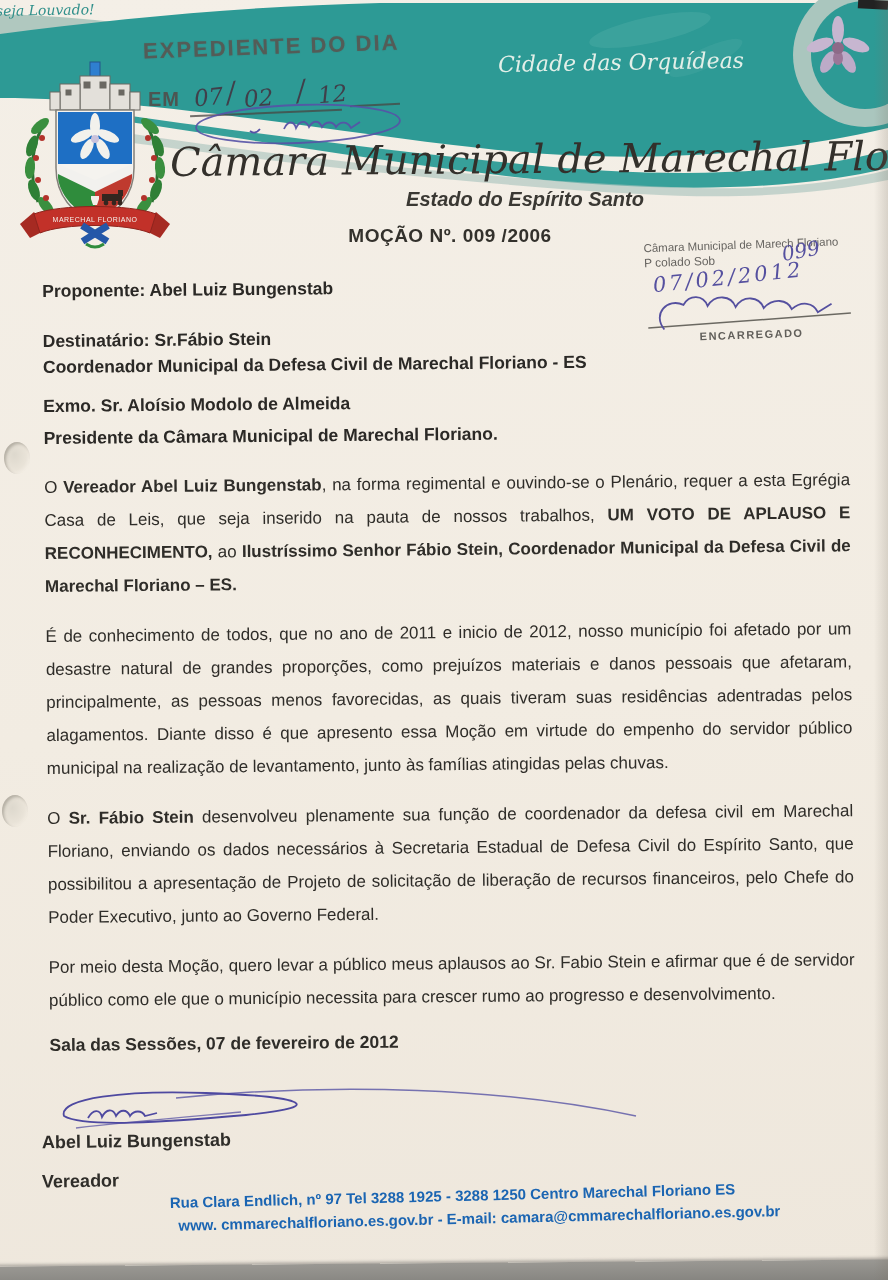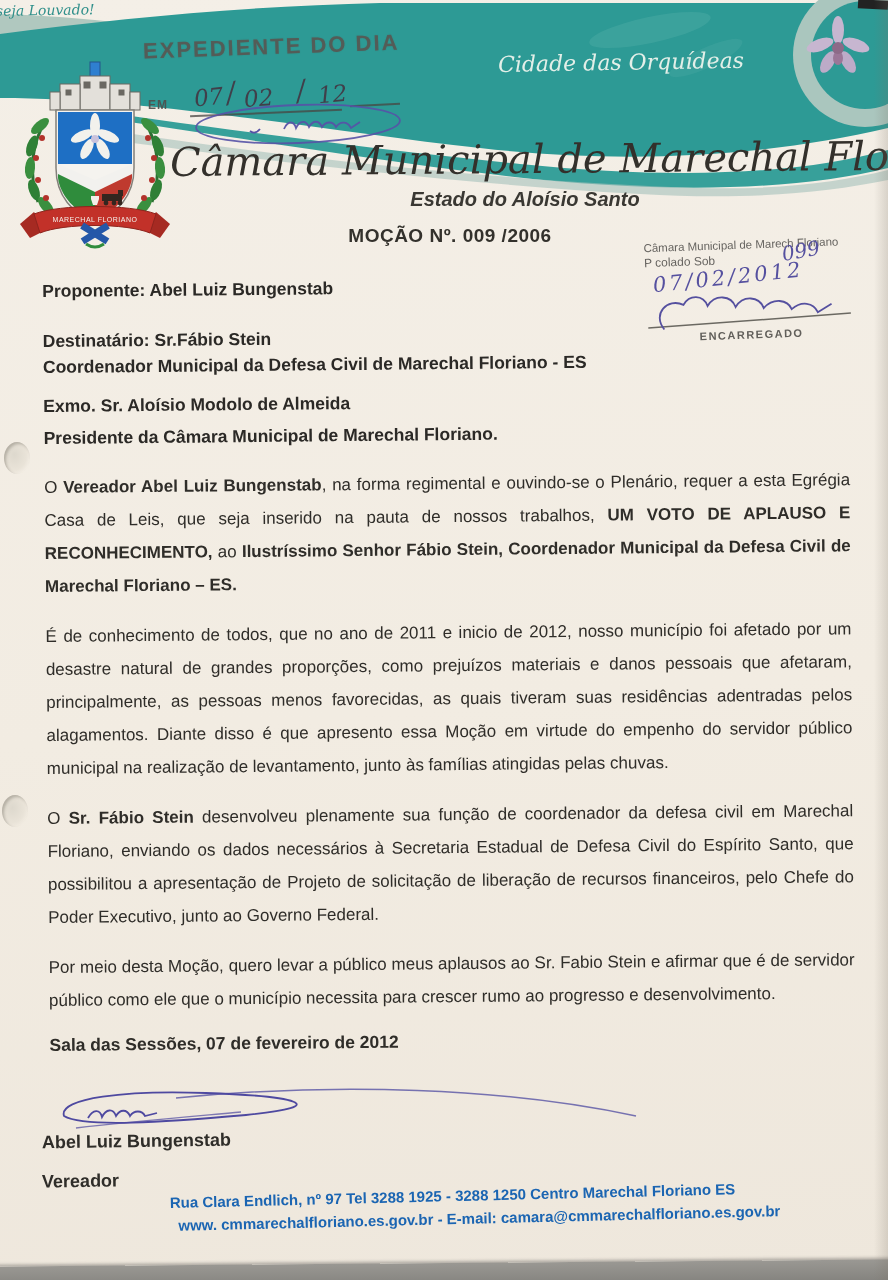--- a/index.html
+++ b/index.html
@@ -10,21 +10,21 @@
   }
   .abs{position:absolute;}
   
   #header-art{left:0;top:0;}
   
   #corner-script{left:-4px;top:2px;font-family:"DejaVu Serif",serif;font-style:italic;
     font-size:14px;color:#2f8f8a;transform:rotate(-1deg);white-space:nowrap;}
   
   #expediente-title{left:143px;top:34px;font-weight:bold;font-size:22px;letter-spacing:2px;
     color:rgba(88,86,80,.82);transform:rotate(-2deg);text-shadow:0 0 1px rgba(88,86,80,.45);white-space:nowrap;}
-  #em-label{left:148px;top:88px;font-weight:bold;font-size:12px;color:rgba(80,78,74,.9);letter-spacing:1px;margin-top:10px;}
+  #em-label{left:148px;top:88px;font-weight:bold;font-size:20px;color:rgba(80,78,74,.9);letter-spacing:1px;}
   .hw{font-family:"DejaVu Serif",serif;font-style:italic;color:#403f4a;white-space:nowrap;}
   #hw-day{left:194px;top:84px;font-size:23px;transform:rotate(-6deg);}
   #hw-slash1{left:226px;top:76px;font-size:28px;transform:rotate(-10deg);}
   #hw-month{left:244px;top:85px;font-size:23px;transform:rotate(-4deg);}
   #hw-slash2{left:296px;top:74px;font-size:28px;transform:rotate(-10deg);}
   #hw-year{left:318px;top:81px;font-size:23px;transform:rotate(-5deg);}
   .stamp-line{height:2px;background:rgba(72,70,66,.75);}
   #em-line1{left:190px;top:112px;width:152px;transform:rotate(-2.5deg);}
   #em-line2{left:350px;top:104px;width:50px;transform:rotate(-3deg);}
   
@@ -202,21 +202,21 @@
 
   <svg class="abs" style="left:192px;top:100px;" width="216" height="50" viewBox="0 0 216 50">
     <ellipse cx="106" cy="24" rx="102" ry="19" fill="none" stroke="#5752a6" stroke-width="1.8" transform="rotate(-2 106 24)" opacity=".9"></ellipse>
     <path d="M58,31 q5,4 10,-2" fill="none" stroke="#5752a6" stroke-width="1.8"></path>
     <path d="M92,29 c4,-9 10,-8 12,-1 c4,-8 10,-8 13,-1 c4,-7 10,-7 13,0 c4,-6 11,-6 14,0 c5,-7 12,-5 15,1 l9,-6" fill="none" stroke="#5752a6" stroke-width="1.8" opacity=".95"></path>
   </svg>
 
   <div id="motto" class="abs">Cidade das Orquídeas</div>
 
   <div id="org-name" class="abs">Câmara Municipal de Marechal Floriano</div>
-  <div id="org-state" class="abs">Estado do Aloísio Santo</div>
+  <div id="org-state" class="abs">Estado do Espírito Santo</div>
   <div id="doc-title" class="abs">MOÇÃO Nº. 009 /2006</div>
 
   <div id="protocol-stamp" class="abs">
     <div class="ln1">Câmara Municipal de Marech    Floriano</div>
     <div class="ln2">P    colado Sob</div>
     <span id="protocol-number" class="abs hw">099</span>
     <span id="protocol-date" class="abs hw">07/02/2012</span>
     <svg width="210" height="42" viewBox="0 0 210 42" style="margin-top:24px;">
       <path d="M2,34 L205,26" stroke="#6b6962" stroke-width="1.5" fill="none"></path>
       <path d="M18,36 C6,20 22,4 38,12 C44,2 58,2 62,14 C70,2 86,4 90,16 C98,4 114,6 118,18 C128,8 142,10 146,20 C156,12 168,14 172,24 L186,16" fill="none" stroke="#55509f" stroke-width="1.8"></path>

